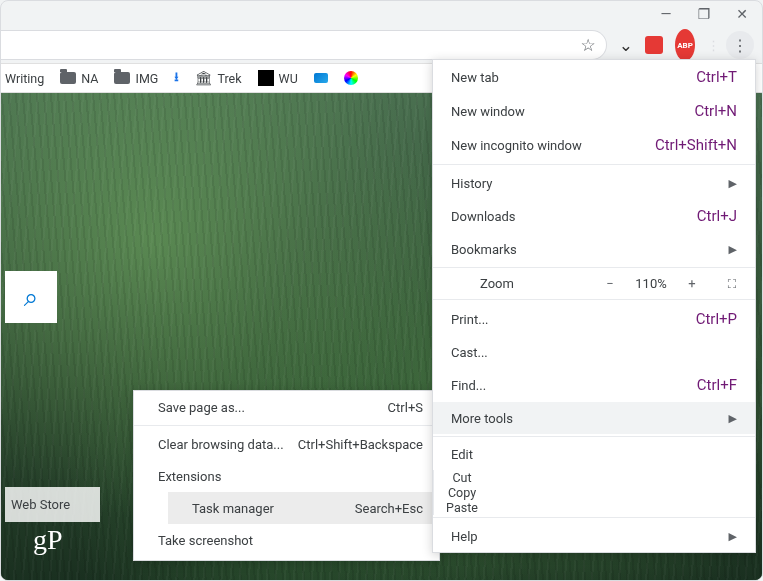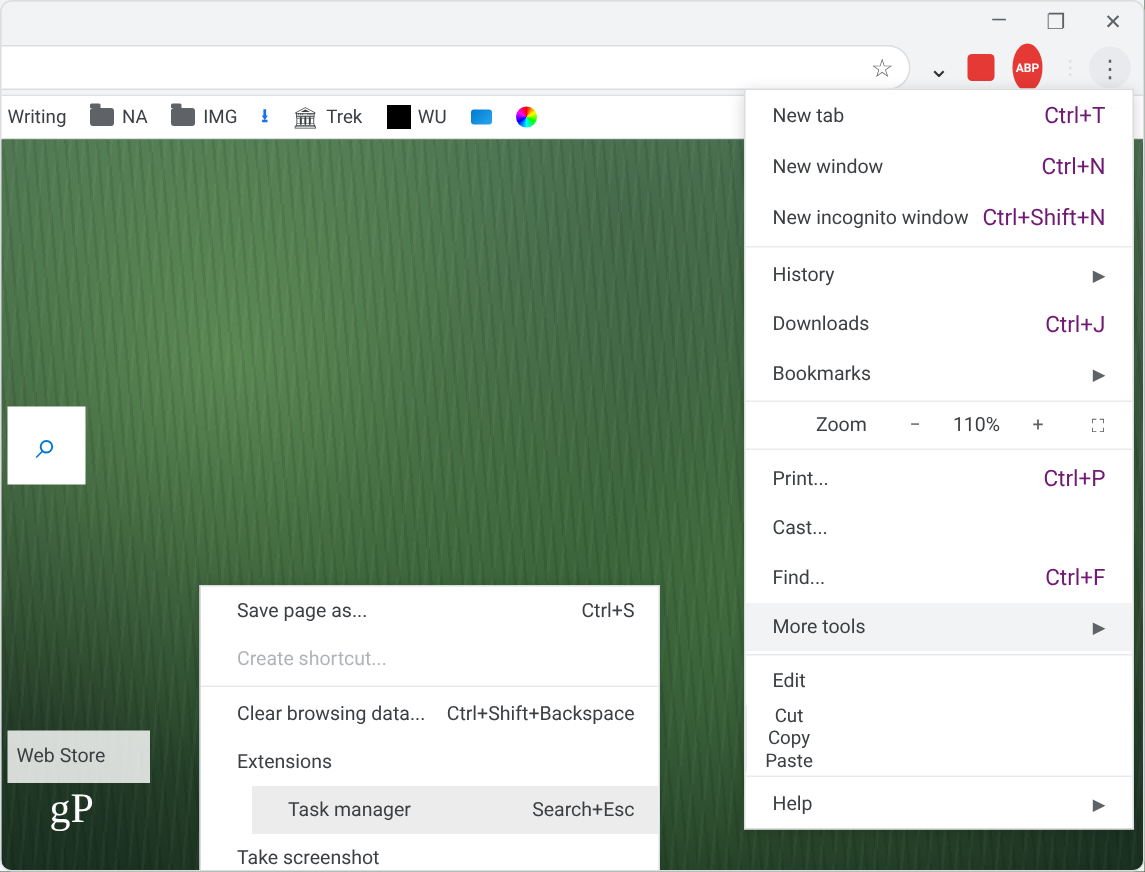--- a/index.html
+++ b/index.html
@@ -112,21 +112,21 @@
     font-size: 13px; color:#3c4043;margin-top:38px;
   }
   .gp-logo {
     position:absolute; bottom:24px; left:32px;
     color:#fff; font-size:28px; font-family: Georgia, serif;
   }
 
   
   .main-menu {
     position:absolute;
-    top: 58px; right: 6px; width: 260px;
+    top: 58px; right: 6px; width: 324px;
     background:#fff;
     border: 1px solid #dadce0;
     box-shadow: 0 2px 10px rgba(0,0,0,0.18);
     font-size: 13px;
     color:#3c4043;
     z-index: 20;
   }
   .menu-item {
     display:flex; align-items:center; justify-content:space-between;
     padding: 8px 18px;
@@ -231,23 +231,20 @@
     <span>Web Store</span>
   </div>
   <div class="gp-logo">gP</div>
 </div>
 
 <div class="sub-menu">
   <div class="sub-item">
     <span>Save page as...</span>
     <span class="shortcut">Ctrl+S</span>
   </div>
-  <div class="sub-item disabled">
-    <span>Create shortcut...</span>
-  </div>
   <div class="menu-sep"></div>
   <div class="sub-item">
     <span>Clear browsing data...</span>
     <span class="shortcut">Ctrl+Shift+Backspace</span>
   </div>
   <div class="sub-item">
     <span>Extensions</span>
   </div>
   <div class="sub-item highlight">
     <span>Task manager</span>

